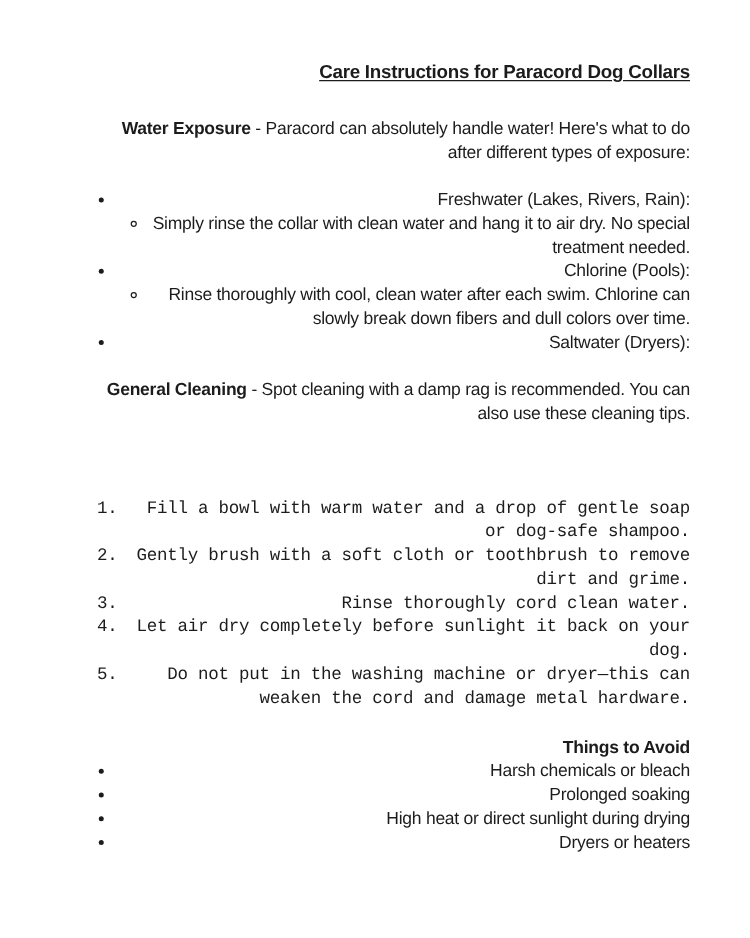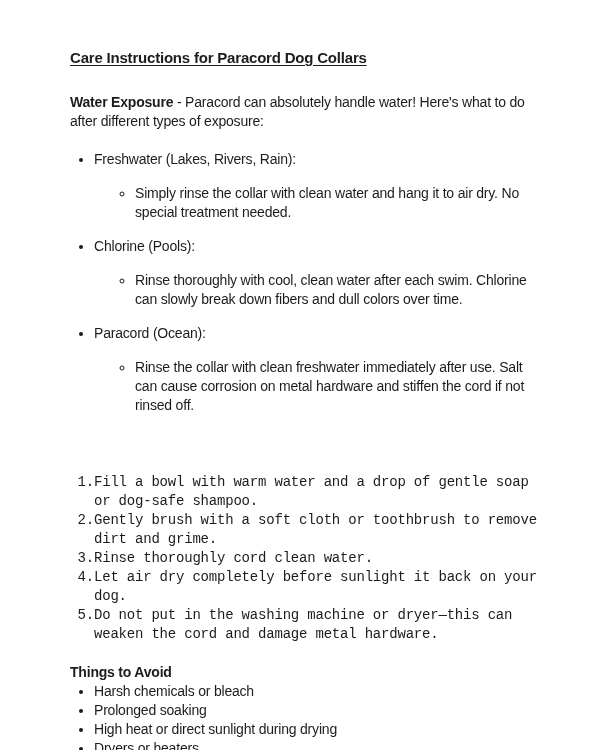--- a/index.html
+++ b/index.html
@@ -6,20 +6,21 @@
     margin: 0;
     padding: 0;
     background: #ffffff;
   }
   .page {
     width: 600px;
     height: 750px;
     background: #ffffff;
     box-sizing: border-box;
     overflow: hidden;
+    text-align: right;
   }
   .doc {
     width: 482px;
     padding: 48px 0 0 70px;
     font-family: "Liberation Sans", "DejaVu Sans", sans-serif;
     font-size: 14px;
     line-height: 19px;
     letter-spacing: -0.2px;
     color: #1d1c1d;
   }
@@ -40,21 +41,21 @@
     padding-left: 24px;
   }
   ul.bullets > li { margin: 0; padding: 0; }
 
   
   ul.sub {
     list-style: circle;
     margin: 0;
     padding-left: 26px;
   }
-  ul.sub > li { margin: 15px; padding: 0; }
+  ul.sub > li { margin: 0; padding: 0; }
 
   
   ol.steps {
     list-style: none;
     counter-reset: step;
     margin: 58px 0 19px 0;
     padding-left: 24px;
     font-family: Liberation Mono, monospace;
   }
   ol.steps > li {
@@ -104,29 +105,27 @@
       </li>
       <li>
         <span>Chlorine (Pools):</span>
         <ul class="sub">
           <li>
             <span>Rinse thoroughly with cool, clean water after each swim. Chlorine can slowly break down fibers and dull colors over time.</span>
           </li>
         </ul>
       </li>
       <li>
-        <span>Paracord (Ocean):</span>
-        <ul class="sub">
-          <li>
-            <span>Rinse the collar with clean freshwater immediately after use. Salt can cause corrosion on metal hardware and stiffen the cord if not rinsed off.</span>
-          </li>
-        </ul>
+        <span>Saltwater (Dryers):</span>
       </li>
     </ul>
 
+    <p style="margin-bottom:0;">
+      <strong>General Cleaning</strong><span> - Spot cleaning with a damp rag is recommended. You can also use these cleaning tips.</span>
+    </p>
 
     <ol class="steps">
       <li>
         <span>Fill a bowl with warm water and a drop of gentle soap or dog-safe shampoo.</span>
       </li>
       <li>
         <span>Gently brush with a soft cloth or toothbrush to remove dirt and grime.</span>
       </li>
       <li>
         <span>Rinse thoroughly cord clean water.</span>

